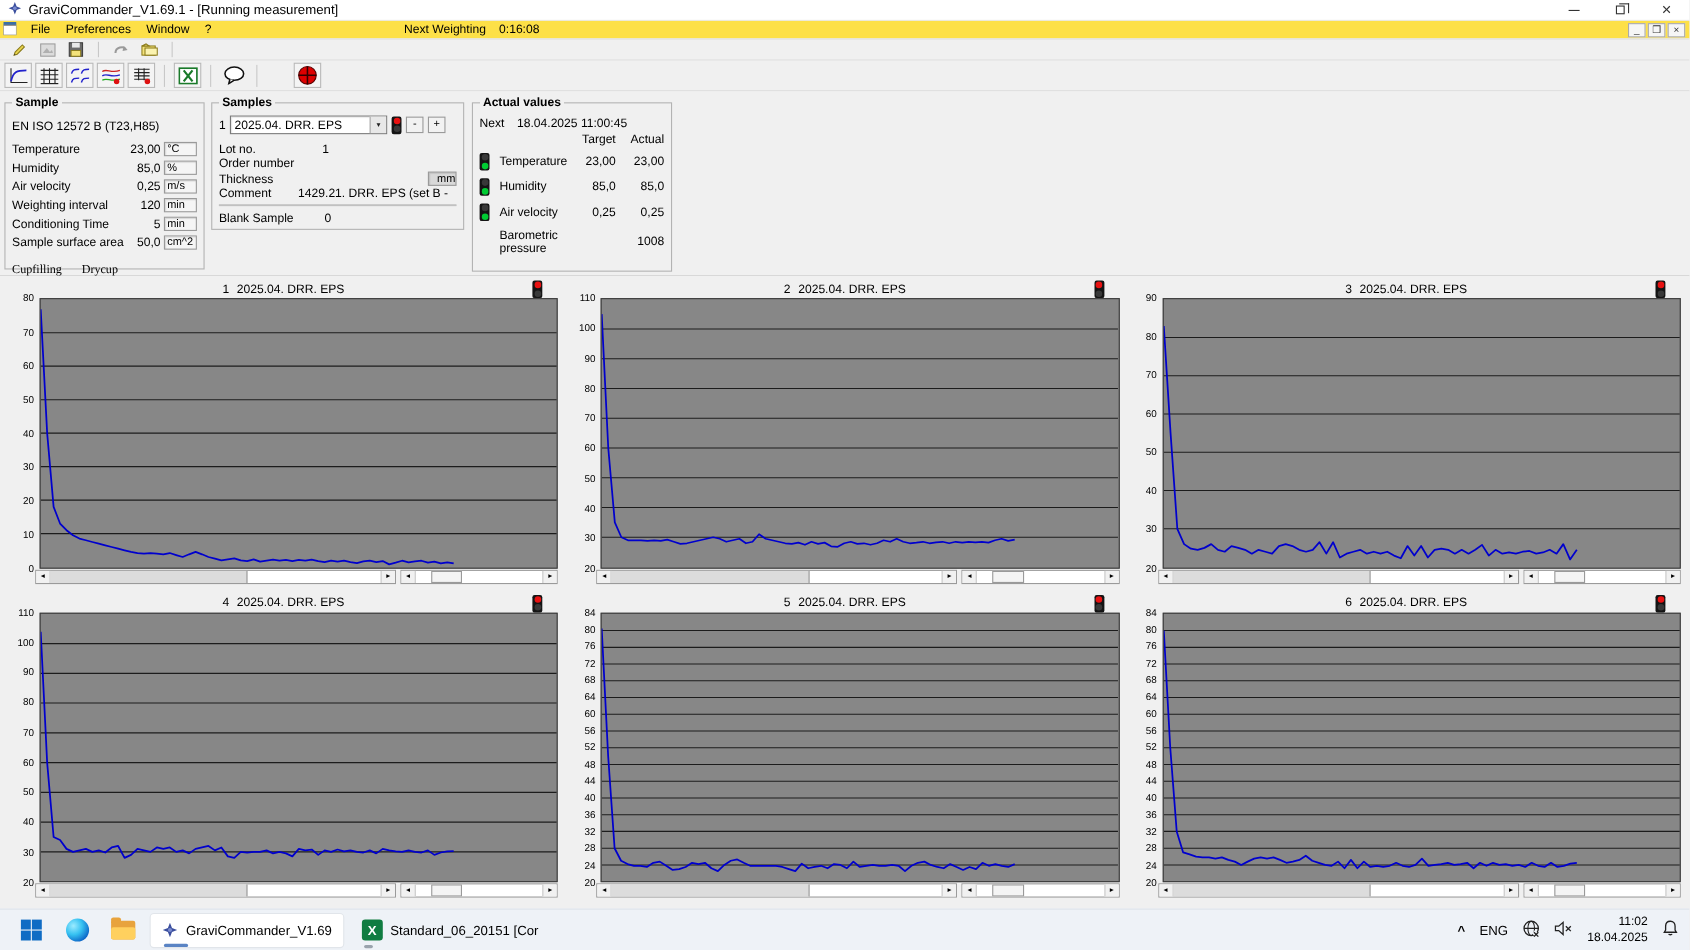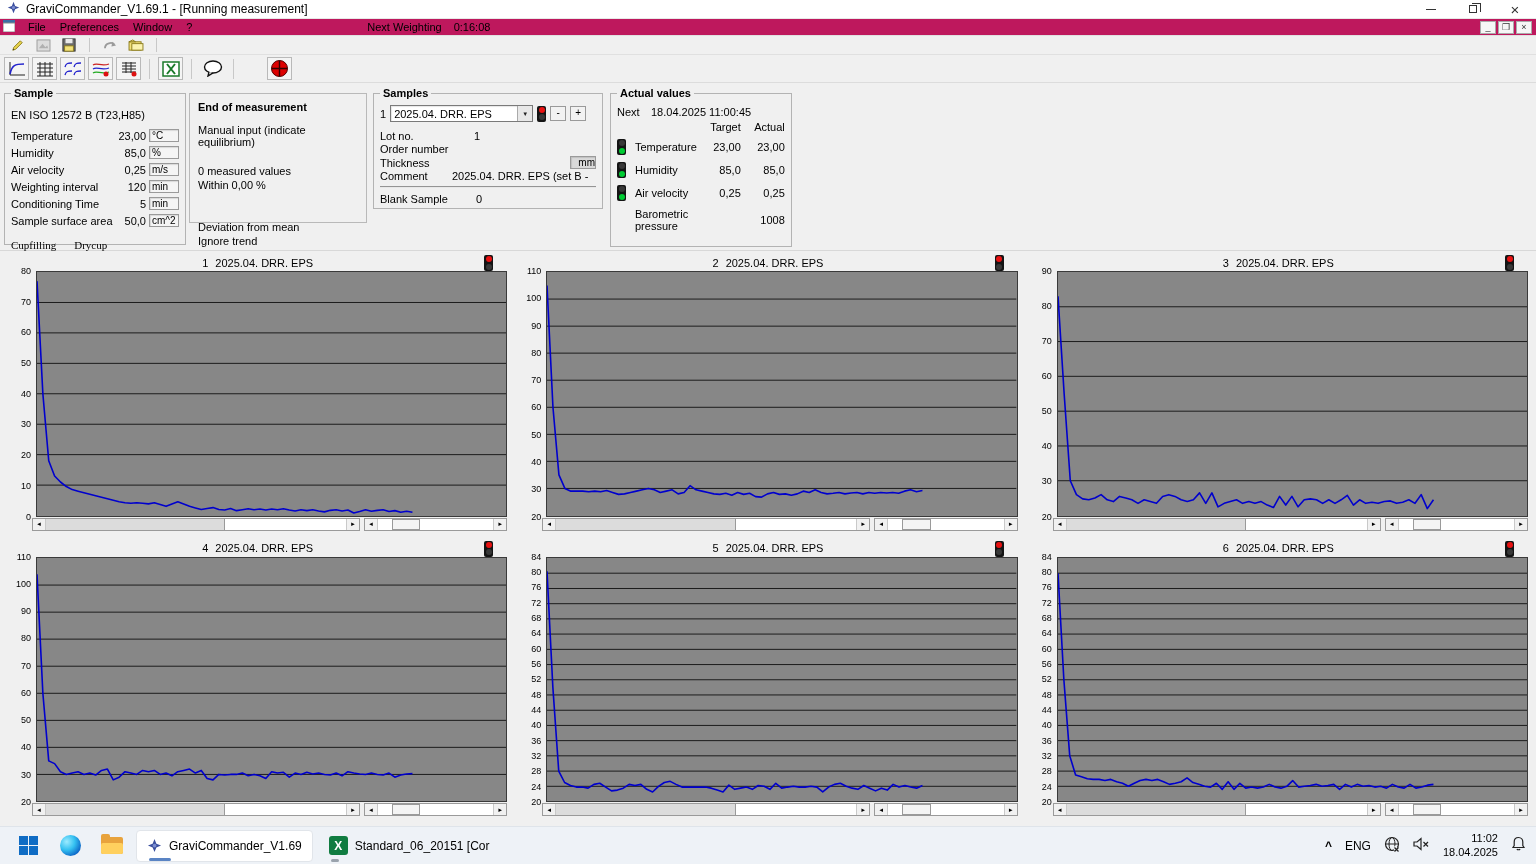--- a/index.html
+++ b/index.html
@@ -10,21 +10,21 @@
   
   .titlebar { height:19px; background:#fff; display:flex; align-items:center; font-size:12px; border-bottom:1px solid #e8e8e8; }
   .titlebar .appicon { margin:0 6px 0 7px; }
   .wincontrols { margin-left:auto; display:flex; height:100%; }
   .wincontrols .wbtn { width:42px; display:flex; align-items:center; justify-content:center; color:#333; font-size:12px; }
   .glyph-min { width:10px; height:1px; background:#333; display:inline-block; }
   .glyph-restore { width:8px; height:8px; border:1px solid #333; position:relative; display:inline-block; background:#fff;}
   .glyph-restore:before{ content:""; position:absolute; left:2px; top:-3px; width:8px; height:8px; border:1px solid #333; border-left:none; border-bottom:none;}
 
   
-  .menubar { height:16px; background:#be185d; display:flex; align-items:center; font-size:11px; }
+  .menubar { height:16px; background:#fde047; display:flex; align-items:center; font-size:11px; }
   .menubar .mdiicon { margin:0 6px 0 3px; }
   .menu-item { padding:0 7px; }
   .next-weight { margin-left:168px; display:flex; gap:12px; }
   .mdi-controls { margin-left:auto; display:flex; gap:2px; margin-right:4px;}
   .mdi-btn { width:16px; height:13px; border:1px solid #aaa; background:#f6f6f6; font-size:9px; line-height:10px; text-align:center; color:#333;}
 
   
   .toolbar1 { height:19px; background:#f0f0f0; display:flex; align-items:center; gap:4px; padding-left:6px; border-top:1px solid #e0e0e0;}
   .toolbar2 { height:29px; background:#f0f0f0; display:flex; align-items:center; gap:3px; padding-left:4px; border-top:1px solid #e0e0e0; border-bottom:1px solid #dcdcdc;}
   .tbtn { width:22px; height:17px; display:flex; align-items:center; justify-content:center; }
@@ -282,28 +282,20 @@
         <span class="mval">50,0</span>
         <span class="unitbox">cm^2</span>
       </div>
       <div class="cupfill">
         <span>Cupfilling</span>
         <span>Drycup</span>
       </div>
       <div class="descr">Description</div>
     </fieldset>
 
-    <div class="panel-end">
-      <div class="t">End of measurement</div>
-      <div class="l1">Manual input (indicate equilibrium)</div>
-      <div class="l2">0 measured values</div>
-      <div class="l3">Within 0,00 %</div>
-      <div class="l4">Deviation from mean</div>
-      <div>Ignore trend</div>
-    </div>
 
     <div class="samples-col">
       <fieldset class="fs-samples">
         <legend>Samples</legend>
         <div class="samples-top">
           <span>1</span>
           <span class="combo">
             <span class="ctext">2025.04. DRR. EPS</span>
             <span class="cbtn">▼</span>
           </span>
@@ -315,21 +307,21 @@
           <span class="sbtn">+</span>
         </div>
         <div class="samples-grid">
           <span>Lot no.</span>
           <span style="padding-left:22px;">1</span>
           <span>Order number</span>
           <span></span>
           <span>Thickness</span>
           <span style="text-align:right;"><span class="unitbox" style="display:inline-block;width:26px;background:#d9d9d9;">mm</span></span>
           <span>Comment</span>
-          <span style="white-space:nowrap;overflow:hidden;">2025.04. DRR. EPS (set B -</span>
+          <span style="white-space:nowrap;overflow:hidden;">1429.21. DRR. EPS (set B -</span>
         </div>
         <div class="blank-row">
           <span>Blank Sample</span>
           <span style="padding-left:8px;">0</span>
         </div>
       </fieldset>
     </div>
 
     <fieldset class="fs-actual">
       <legend>Actual values</legend>

